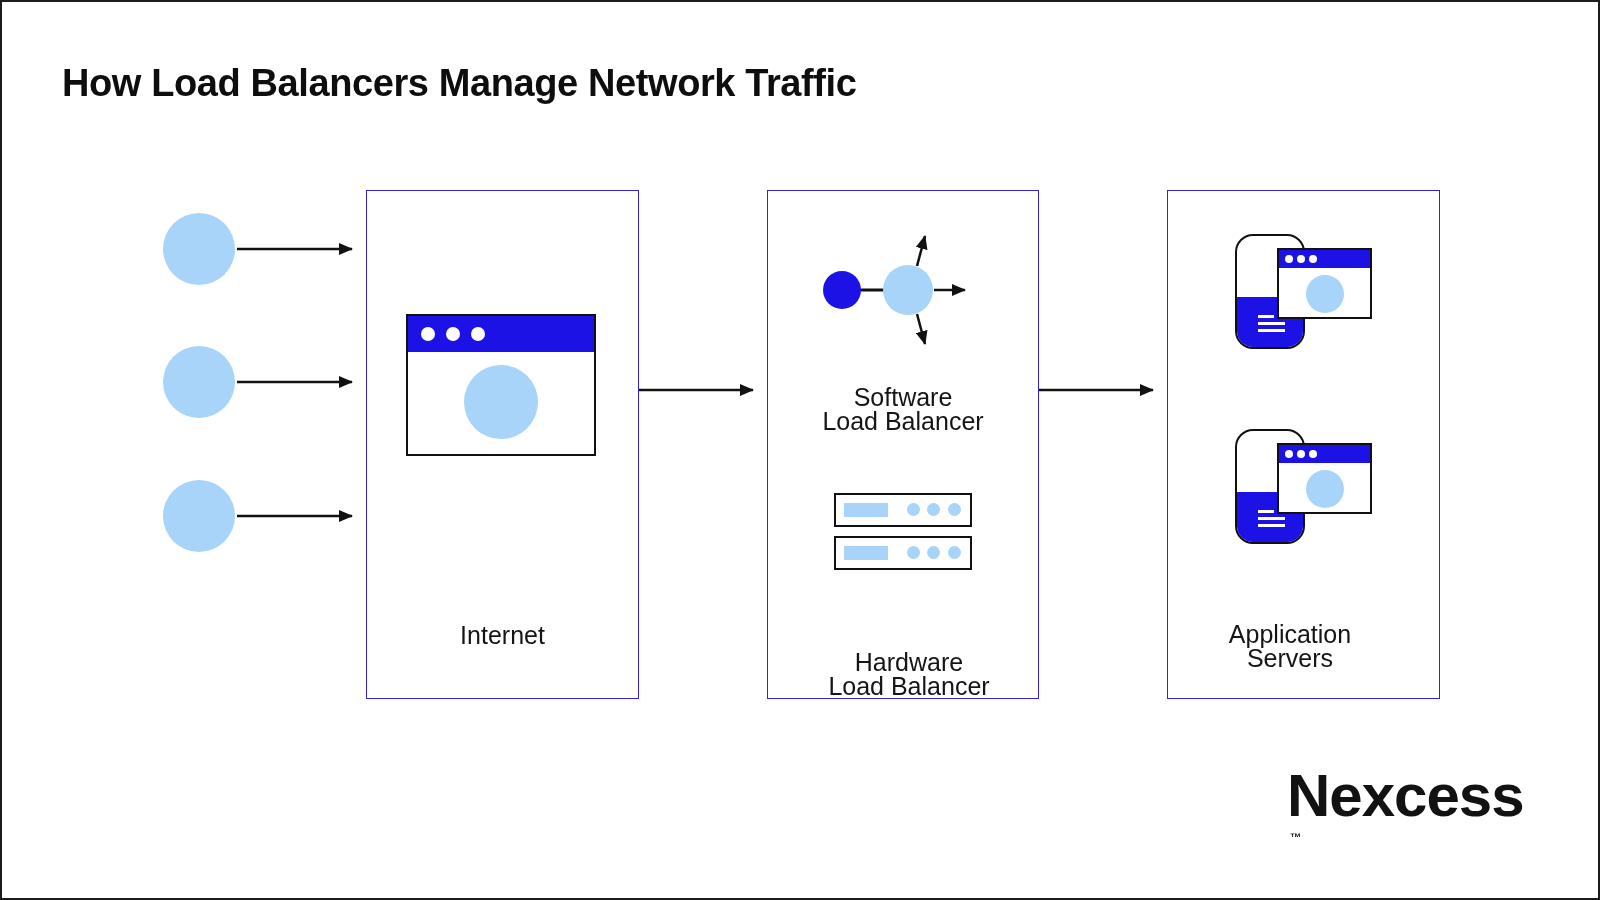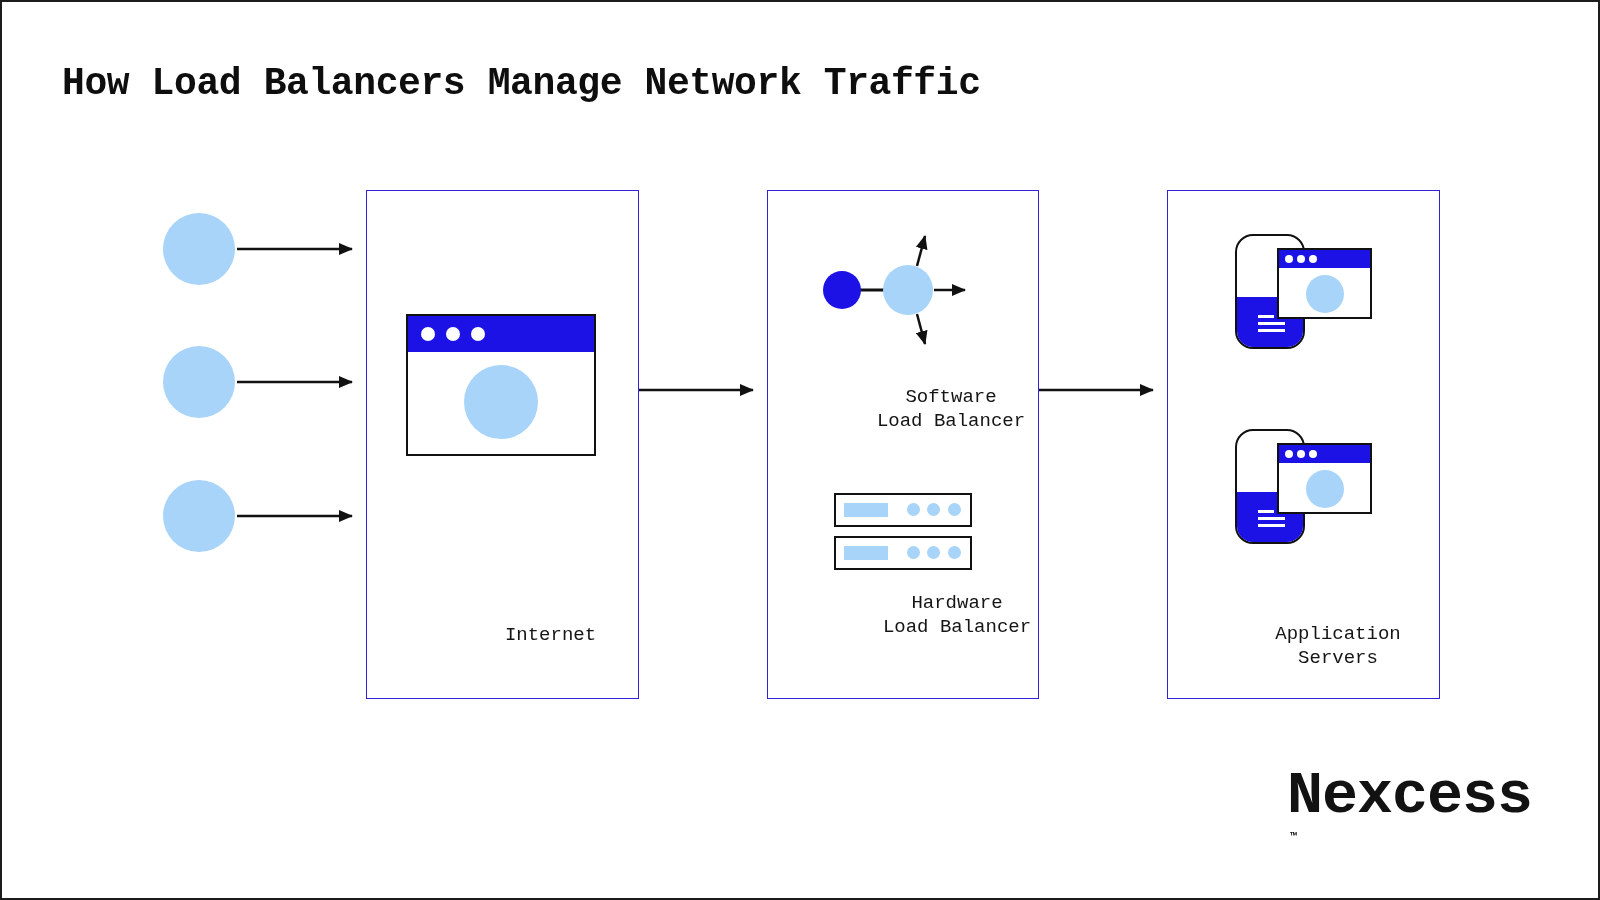--- a/index.html
+++ b/index.html
@@ -7,44 +7,44 @@
     --light-blue:#a7d4f8;
     --box-border:#3223d6;
     --line-black:#111111;
     --text-color:#151515;
   }
   *{margin:0;padding:0;box-sizing:border-box;}
   html,body{background:#fff;}
   body{font-family:"Liberation Sans",sans-serif;}
   .canvas{
     position:relative;width:1600px;height:900px;background:#ffffff;
-    border:2px solid #1c1c1c;overflow:hidden;font-family:Liberation Mono, monospace;
+    border:2px solid #1c1c1c;overflow:hidden;
   }
   .title{
     position:absolute;left:60px;top:60px;
     font-size:38px;font-weight:700;letter-spacing:-0.4px;color:#0e0e0e;
     white-space:nowrap;
   }
   .layer{position:absolute;left:0;top:0;width:1600px;height:900px;}
 
   
   .flow-box{position:absolute;top:188px;height:509px;border:1.5px solid var(--box-border);background:#fff;}
   .box-internet{left:364px;width:273px;}
   .box-lb{left:765px;width:272px;}
   .box-app{left:1165px;width:273px;}
 
   
   .node-label{
-    position:absolute;font-size:19px;line-height:24px;text-align:center;
-    color:var(--text-color);white-space:pre-line;margin-left:48px;
+    position:absolute;font-size:25px;line-height:24px;text-align:center;
+    color:var(--text-color);white-space:pre-line;
   }
   .client-label{left:87px;top:620px;width:220px;}
   .internet-label{left:364px;top:621px;width:273px;}
   .software-label{left:765px;top:383px;width:272px;}
-  .hardware-label{left:765px;top:589px;width:272px;padding-left:12px;}
+  .hardware-label{left:765px;top:648px;width:272px;padding-left:12px;}
   .app-label{left:1137px;top:620px;width:302px;}
 
   
   .client-circle{position:absolute;left:161px;width:72px;height:72px;border-radius:50%;background:var(--light-blue);}
   .c1{top:211px;} .c2{top:344px;} .c3{top:478px;}
 
   
   .browser-icon{position:absolute;left:404px;top:312px;width:190px;height:142px;border:2px solid #111;background:#fff;}
   .browser-bar{height:36px;background:var(--dark-blue);display:flex;align-items:center;gap:11px;padding-left:13px;}
   .browser-bar .dot{width:14px;height:14px;border-radius:50%;background:#fff;}

